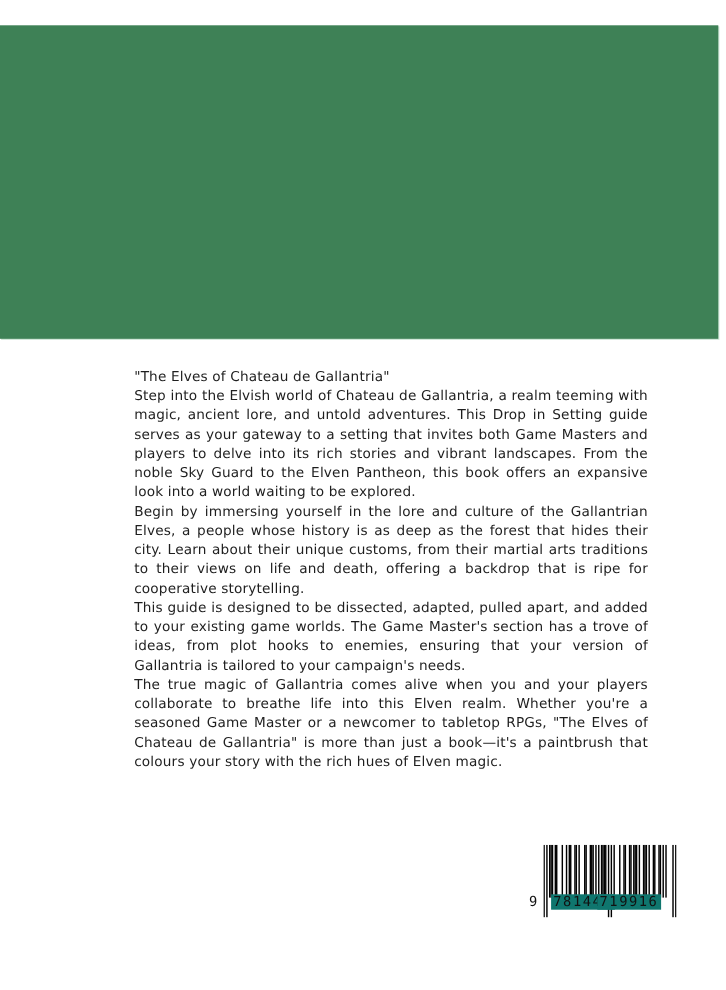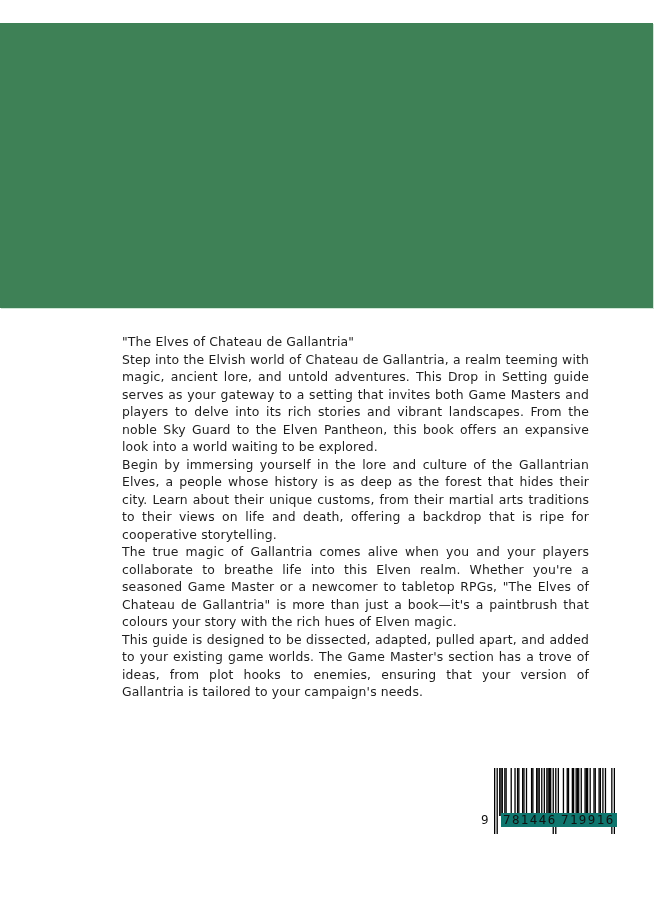--- a/index.html
+++ b/index.html
@@ -21,33 +21,33 @@
   .barcode {
     position: absolute; left: 474px; top: 766px; width: 146px; height: 70px;
   }
   .barcode svg { position: absolute; left: 20px; top: 2px; width: 121px; height: 66px; }
   .bc-digit {
     position: absolute; top: 47px; font-family: "DejaVu Sans Mono", monospace;
     font-size: 12.5px; color: #111; background: #0f766e; letter-spacing: 1.4px; line-height: 14px;
   }
   .bc-first { left: 7px; background: transparent; }
   .bc-left { left: 27px; padding: 0 2px; }
-  .bc-right { left: 85px; padding: 0 2px; text-align: center; }
+  .bc-right { left: 69px; padding: 0 2px; text-align: center; }
 </style>
 </head>
 <body>
 
 <div class="cover-block" style="background: rgb(62, 129, 86);"></div>
 
 <div class="blurb">
   <p style="text-align:left">"The Elves of Chateau de Gallantria"</p>
   <p>Step into the Elvish world of Chateau de Gallantria, a realm teeming with magic, ancient lore, and untold adventures. This Drop in Setting guide serves as your gateway to a setting that invites both Game Masters and players to delve into its rich stories and vibrant landscapes. From the noble Sky Guard to the Elven Pantheon, this book offers an expansive look into a world waiting to be explored.</p>
   <p>Begin by immersing yourself in the lore and culture of the Gallantrian Elves, a people whose history is as deep as the forest that hides their city. Learn about their unique customs, from their martial arts traditions to their views on life and death, offering a backdrop that is ripe for cooperative storytelling.</p>
+  <p>This guide is designed to be dissected, adapted, pulled apart, and added to your existing game worlds. The Game Master's section has a trove of ideas, from plot hooks to enemies, ensuring that your version of Gallantria is tailored to your campaign's needs.</p>
   <p>The true magic of Gallantria comes alive when you and your players collaborate to breathe life into this Elven realm. Whether you're a seasoned Game Master or a newcomer to tabletop RPGs, "The Elves of Chateau de Gallantria" is more than just a book—it's a paintbrush that colours your story with the rich hues of Elven magic.</p>
-  <p>This guide is designed to be dissected, adapted, pulled apart, and added to your existing game worlds. The Game Master's section has a trove of ideas, from plot hooks to enemies, ensuring that your version of Gallantria is tailored to your campaign's needs.</p>
 </div>
 
 <div class="barcode">
   <svg id="bc-svg" viewBox="0 0 95 66" preserveAspectRatio="none">
       <rect x="0" y="0" width="1.02" height="66" fill="#000"></rect>
       <rect x="2" y="0" width="1.02" height="66" fill="#000"></rect>
       <rect x="4" y="0" width="1.02" height="48" fill="#000"></rect>
       <rect x="5" y="0" width="1.02" height="48" fill="#000"></rect>
       <rect x="6" y="0" width="1.02" height="48" fill="#000"></rect>
       <rect x="8" y="0" width="1.02" height="48" fill="#000"></rect>

